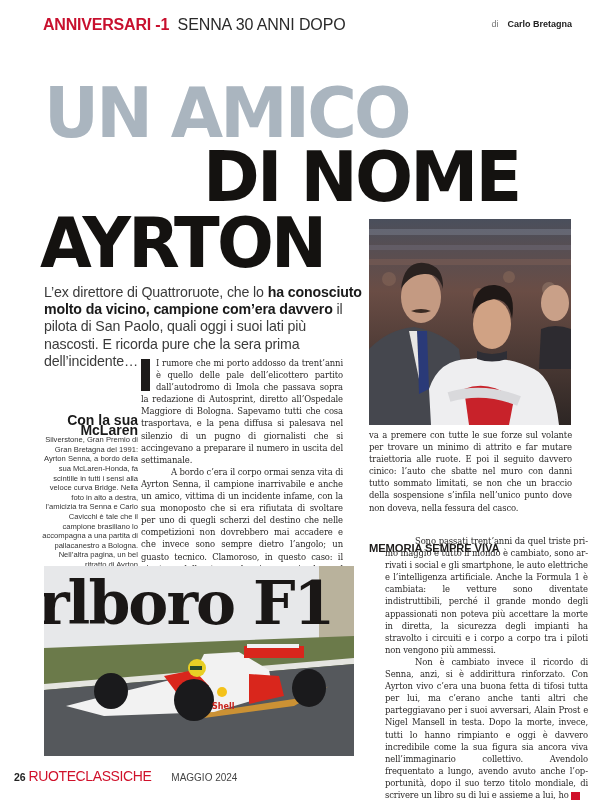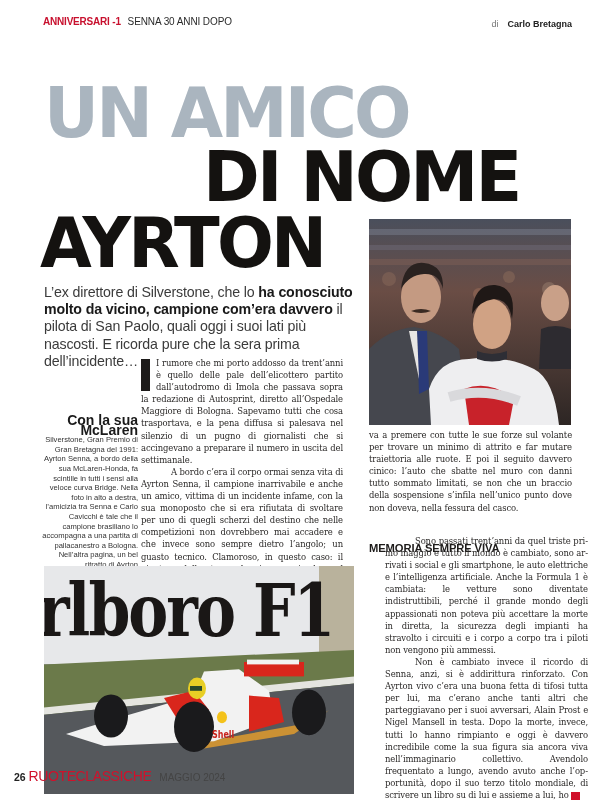--- a/index.html
+++ b/index.html
@@ -2,21 +2,21 @@
 <html><head>
 <meta charset="utf-8">
 <style>
   * { box-sizing: border-box; margin: 0; padding: 0; }
   html, body { width: 614px; height: 800px; background: #ffffff; overflow: hidden; }
   body { position: relative; font-family: "Liberation Sans", sans-serif; color: #1d1b1a; }
 
   .abs { position: absolute; }
 
   
-  .kicker { left: 43px; top: 16px; font-size: 10px; white-space: nowrap; }
+  .kicker { left: 43px; top: 16px; font-size: 16px; white-space: nowrap; }
   .kicker .section { color: #c8102e; font-weight: bold; letter-spacing: -0.2px; }
   .kicker .topic { color: #2a2a2a; margin-left: 4px; letter-spacing: -0.1px; }
   .byline { right: 42px; top: 19px; font-size: 9px; color: #444; white-space: nowrap; }
   .byline .by-prefix { color: #777; margin-right: 9px; }
   .byline .author { font-weight: bold; color: #222; }
 
   
   .title-line {
     font-family: "DejaVu Sans", sans-serif;
     font-weight: bold;
@@ -35,21 +35,21 @@
     letter-spacing: -0.15px;
   }
   .standfirst b { color: #1a1a1a; }
 
   
   .photo-senna {
     left: 369px; top: 219px; width: 202px; height: 206px;
     overflow: hidden; background: #3a3330;
   }
   .photo-car {
-    left: 44px; top: 566px; width: 310px; height: 228px;
+    left: 44px; top: 566px; width: 310px; height: 190px;
     overflow: hidden; background: #6b6e70;
   }
   .photo-senna svg, .photo-car svg { display: block; width: 100%; height: 100%; }
 
   
   .caption {
     left: 40px; top: 416px; width: 98px;
     font-size: 7.6px; line-height: 9.6px; color: #333;
     text-align: right;
   }
@@ -78,39 +78,39 @@
   .end-mark {
     display: inline-block; width: 9px; height: 9px; background: #d0112b; color: #fff;
     font-family: "DejaVu Sans", sans-serif; font-size: 8px; line-height: 9px; text-align: center;
     vertical-align: -1px; margin-left: 2px;
   }
 
   
   .footer { left: 14px; top: 768px; white-space: nowrap; font-size: 10.5px; }
   .footer .page-num { font-weight: bold; color: #222; }
   .footer .mag { color: #d0112b; font-weight: normal; letter-spacing: -0.4px; font-size: 14px; }
-  .footer .issue { color: #444; margin-left: 5px; font-size: 10px; }
+  .footer .issue { color: #444; margin-left: 17px; font-size: 10px; }
 </style>
 </head>
 <body>
 
 <div class="abs kicker">
   <span class="section">ANNIVERSARI -1</span>
   <span class="topic">SENNA 30 ANNI DOPO</span>
 </div>
 <div class="abs byline">
   <span class="by-prefix">di</span><span class="author">Carlo Bretagna</span>
 </div>
 
 <div class="abs title-line t1">UN AMICO</div>
 <div class="abs title-line t2">DI NOME</div>
 <div class="abs title-line t3">AYRTON</div>
 
 <div class="abs standfirst">
-  <span>L’ex direttore di Silverstone, che lo </span><b>ha conosciuto molto da vicino, campione com’era davvero</b><span> il pilota di San Paolo, quali oggi i suoi lati più nascosti. E ricorda pure che la sera prima dell’incidente…</span>
+  <span>L’ex direttore di Quattroruote, che lo </span><b>ha conosciuto molto da vicino, campione com’era davvero</b><span> il pilota di San Paolo, quali oggi i suoi lati più nascosti. E ricorda pure che la sera prima dell’incidente…</span>
 </div>
 
 <div class="abs photo-senna">
   <svg viewBox="0 0 202 206" preserveAspectRatio="none">
     <defs>
       <linearGradient id="crowd" x1="0" y1="0" x2="0" y2="1">
         <stop offset="0" stop-color="#4a4f5c"></stop>
         <stop offset="0.35" stop-color="#6a4d45"></stop>
         <stop offset="1" stop-color="#2d2624"></stop>
       </linearGradient>

